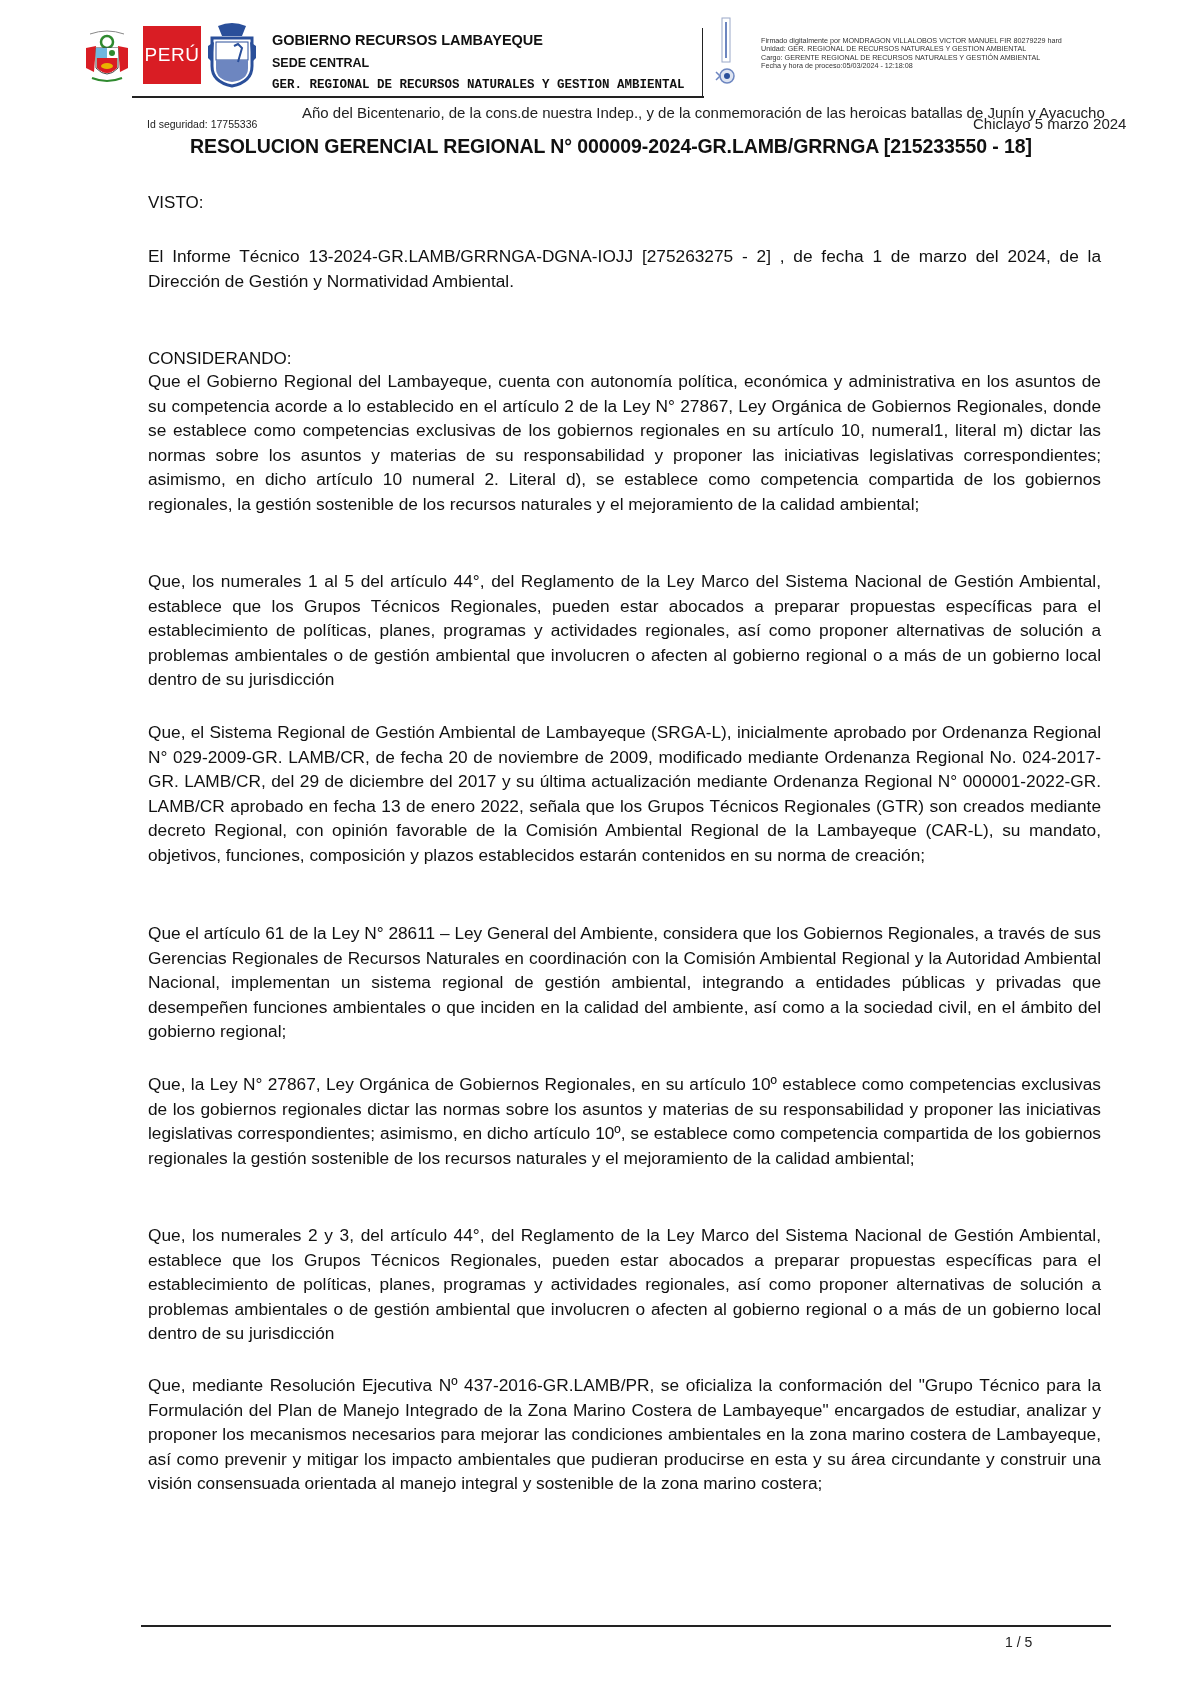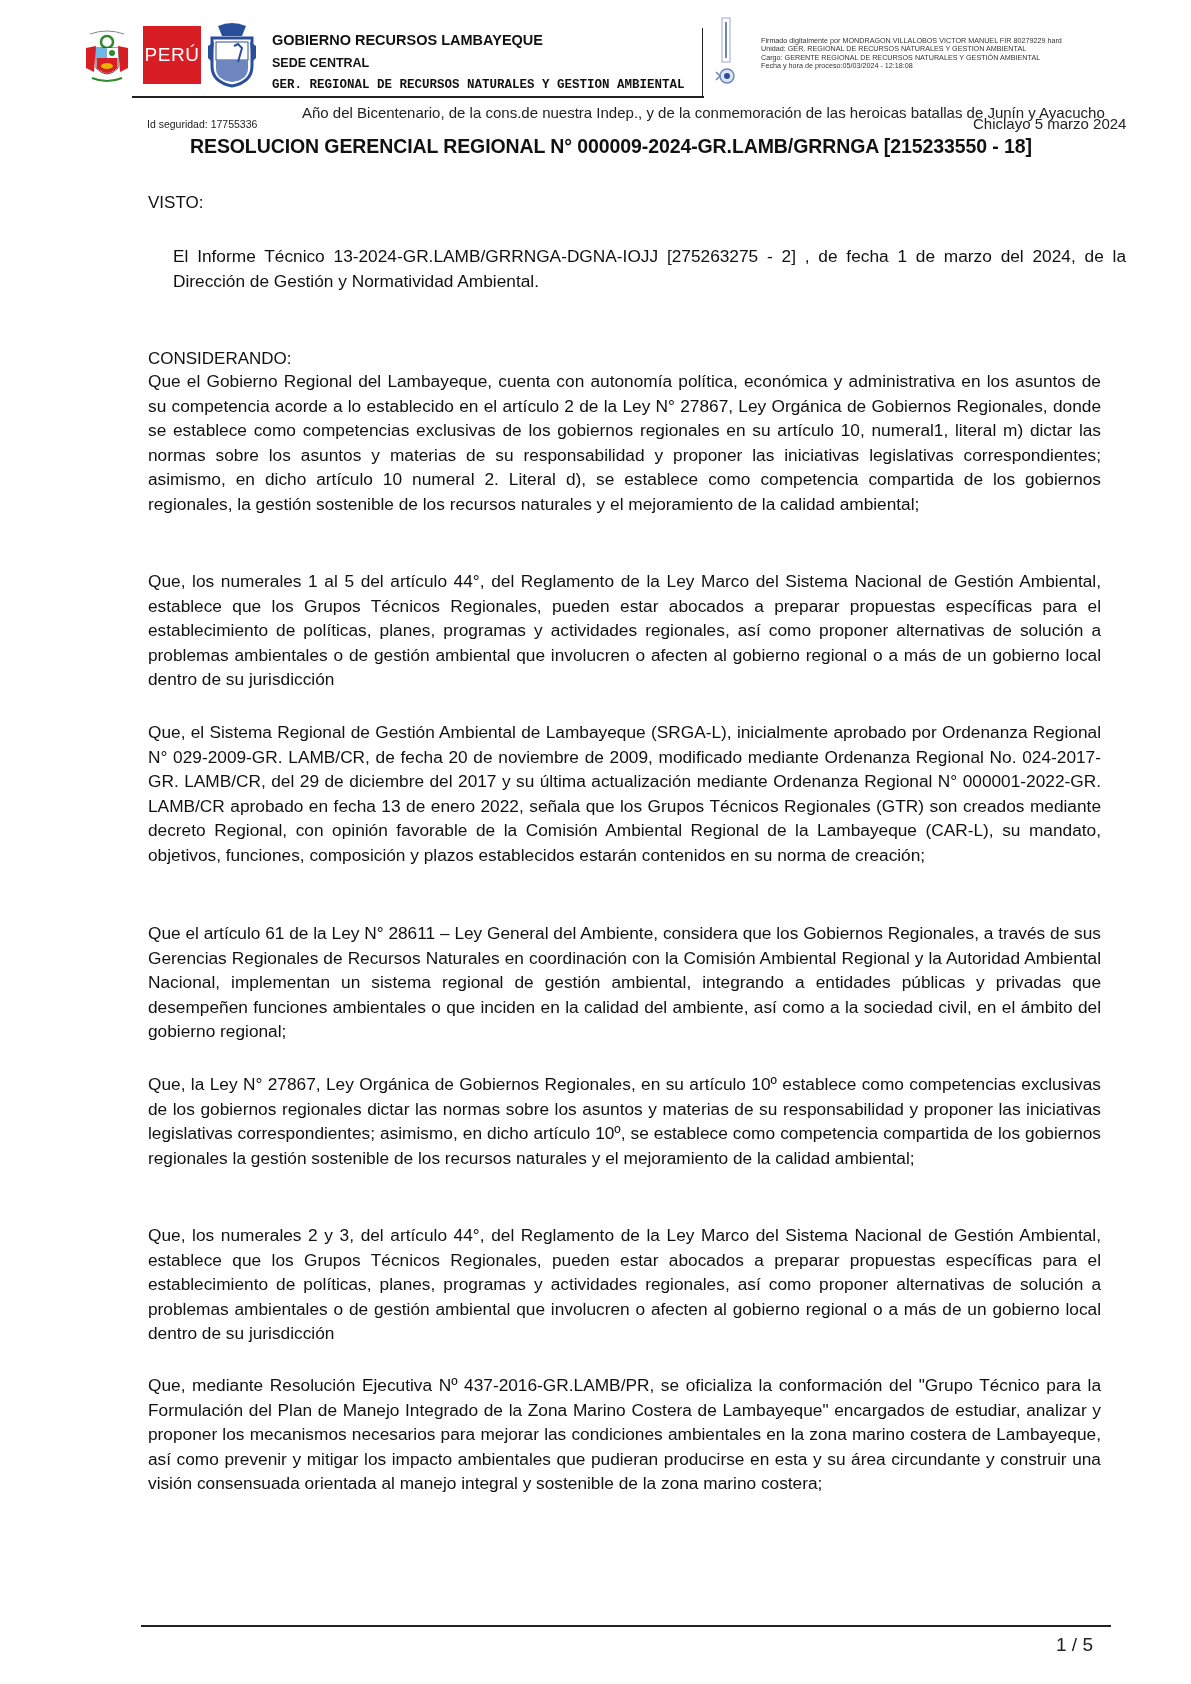--- a/index.html
+++ b/index.html
@@ -17,21 +17,21 @@
   .hdr-vline { left:702px; top:28px; width:1px; height:70px; background:#222; }
   .sig-logo { left:714px; top:16px; width:24px; height:76px; }
   .sig-text { left:740px; top:37px; font-size:7.2px; line-height:8.4px; color:#333; white-space:nowrap;margin-left:21px; }
   .sec-id { left:147px; top:105px; font-size:10.5px; color:#222;margin-top:13px; }
   .year-motto { left:302px; top:104px; font-size:15px; color:#222; white-space:nowrap; }
   .city-date { left:973px; top:115px; font-size:15px; color:#222; white-space:nowrap; }
   .title { left:190px; top:135px; font-size:19.5px; font-weight:bold; white-space:nowrap; letter-spacing:-0.1px; }
   .heading { left:148px; font-size:17px; font-weight:normal; }
   .para { left:148px; width:953px; font-size:17.3px; line-height:24.5px; text-align:justify; }
   .foot-rule { left:141px; top:1625px; width:970px; height:2px; background:#222; }
-  .page-num { left:1056px; top:1634px; font-size:19px; color:#222; }
+  .page-num { left:1005px; top:1634px; font-size:14px; color:#222; }
 </style>
 </head>
 <body>
 
 <div class="abs logo-coat">
   <svg width="50" height="58" viewBox="0 0 50 58">
     <path d="M8 6 Q25 0 42 6" stroke="#888" stroke-width="1" fill="none"></path>
     <circle cx="25" cy="14" r="6" fill="none" stroke="#2f8a2f" stroke-width="2.5"></circle>
     <path d="M4 20 L14 18 L12 44 L4 40 Z" fill="#d91d24"></path>
     <path d="M46 20 L36 18 L38 44 L46 40 Z" fill="#d91d24"></path>
@@ -81,21 +81,21 @@
   <div>Fecha y hora de proceso:05/03/2024 - 12:18:08</div>
 </div>
 
 <div class="abs sec-id">Id seguridad: 17755336</div>
 <div class="abs year-motto">Año del Bicentenario, de la cons.de nuestra Indep., y de la conmemoración de las heroicas batallas de Junín y Ayacucho</div>
 <div class="abs city-date">Chiclayo 5 marzo 2024</div>
 
 <div class="abs title">RESOLUCION GERENCIAL REGIONAL N° 000009-2024-GR.LAMB/GRRNGA [215233550 - 18]</div>
 
 <div class="abs heading" style="top:193px;">VISTO:</div>
-<div class="abs para" style="top:244px;margin-left:25px;">El Informe Técnico 13-2024-GR.LAMB/GRRNGA-DGNA-IOJJ [275263275 - 2] , de fecha 1 de marzo del 2024, de la Dirección de Gestión y Normatividad Ambiental.</div>
+<div class="abs para" style="top:244px;">El Informe Técnico 13-2024-GR.LAMB/GRRNGA-DGNA-IOJJ [275263275 - 2] , de fecha 1 de marzo del 2024, de la Dirección de Gestión y Normatividad Ambiental.</div>
 
 <div class="abs heading" style="top:321px;margin-top:28px;">CONSIDERANDO:</div>
 
 <div class="abs para" style="top:369px;">Que el Gobierno Regional del Lambayeque, cuenta con autonomía política, económica y administrativa en los asuntos de su competencia acorde a lo establecido en el artículo 2 de la Ley N° 27867, Ley Orgánica de Gobiernos Regionales, donde se establece como competencias exclusivas de los gobiernos regionales en su artículo 10, numeral1, literal m)  dictar las normas sobre los asuntos y materias de su responsabilidad y proponer las iniciativas legislativas correspondientes; asimismo, en dicho artículo 10 numeral 2. Literal d), se establece como competencia compartida de los gobiernos regionales, la gestión sostenible de los recursos naturales y el mejoramiento de la calidad ambiental;</div>
 <div class="abs para" style="top:569px;">Que, los numerales 1 al 5 del artículo 44°, del Reglamento de la Ley Marco del Sistema Nacional de Gestión Ambiental, establece que los Grupos Técnicos Regionales, pueden estar abocados a preparar propuestas específicas para el establecimiento de políticas, planes, programas y actividades regionales, así como proponer alternativas de solución a problemas ambientales o de gestión ambiental que involucren o afecten al gobierno regional o a más de un gobierno local dentro de su jurisdicción</div>
 <div class="abs para" style="top:720px;">Que, el Sistema Regional de Gestión Ambiental de Lambayeque (SRGA-L), inicialmente aprobado por Ordenanza Regional N° 029-2009-GR. LAMB/CR, de fecha 20 de noviembre de 2009, modificado mediante Ordenanza Regional No. 024-2017-GR. LAMB/CR, del 29 de diciembre del 2017 y su última actualización mediante Ordenanza Regional N° 000001-2022-GR. LAMB/CR aprobado en fecha 13 de enero 2022, señala que los Grupos Técnicos Regionales (GTR) son creados mediante decreto Regional, con opinión favorable de la Comisión Ambiental Regional de la Lambayeque (CAR-L), su mandato, objetivos, funciones, composición y plazos establecidos estarán contenidos en su norma de creación;</div>
 <div class="abs para" style="top:921px;">Que el artículo 61 de la Ley N° 28611 – Ley General del Ambiente, considera que los Gobiernos Regionales, a través de sus Gerencias Regionales de Recursos Naturales en coordinación con la Comisión Ambiental Regional y la Autoridad Ambiental Nacional, implementan un sistema regional de gestión ambiental, integrando a entidades públicas y privadas que desempeñen funciones ambientales o que inciden en la calidad del ambiente, así como a la sociedad civil, en el ámbito del gobierno regional;</div>
 <div class="abs para" style="top:1072px;">Que, la Ley N° 27867, Ley Orgánica de Gobiernos Regionales, en su artículo 10º establece como competencias exclusivas de los gobiernos regionales dictar las normas sobre los asuntos y materias de su responsabilidad y proponer las iniciativas legislativas correspondientes; asimismo, en dicho artículo 10º, se establece como competencia compartida de los gobiernos regionales la gestión sostenible de los recursos naturales y el mejoramiento de la calidad ambiental;</div>
 <div class="abs para" style="top:1223px;">Que, los numerales 2 y 3, del artículo 44°, del Reglamento de la Ley Marco del Sistema Nacional de Gestión Ambiental, establece que los Grupos Técnicos Regionales, pueden estar abocados a preparar propuestas específicas para el establecimiento de políticas, planes, programas y actividades regionales, así como proponer alternativas de solución a problemas ambientales o de gestión ambiental que involucren o afecten al gobierno regional o a más de un gobierno local dentro de su jurisdicción</div>
 <div class="abs para" style="top:1373px;">Que, mediante Resolución Ejecutiva Nº 437-2016-GR.LAMB/PR, se oficializa la conformación del "Grupo Técnico para la Formulación del Plan de Manejo Integrado de la Zona Marino Costera de Lambayeque" encargados de estudiar, analizar y proponer los mecanismos necesarios para mejorar las condiciones ambientales en la zona marino costera de Lambayeque, así como prevenir y mitigar los impacto ambientales que pudieran producirse en esta y su área circundante y construir una visión consensuada orientada al manejo integral y sostenible de la zona marino costera;</div>

